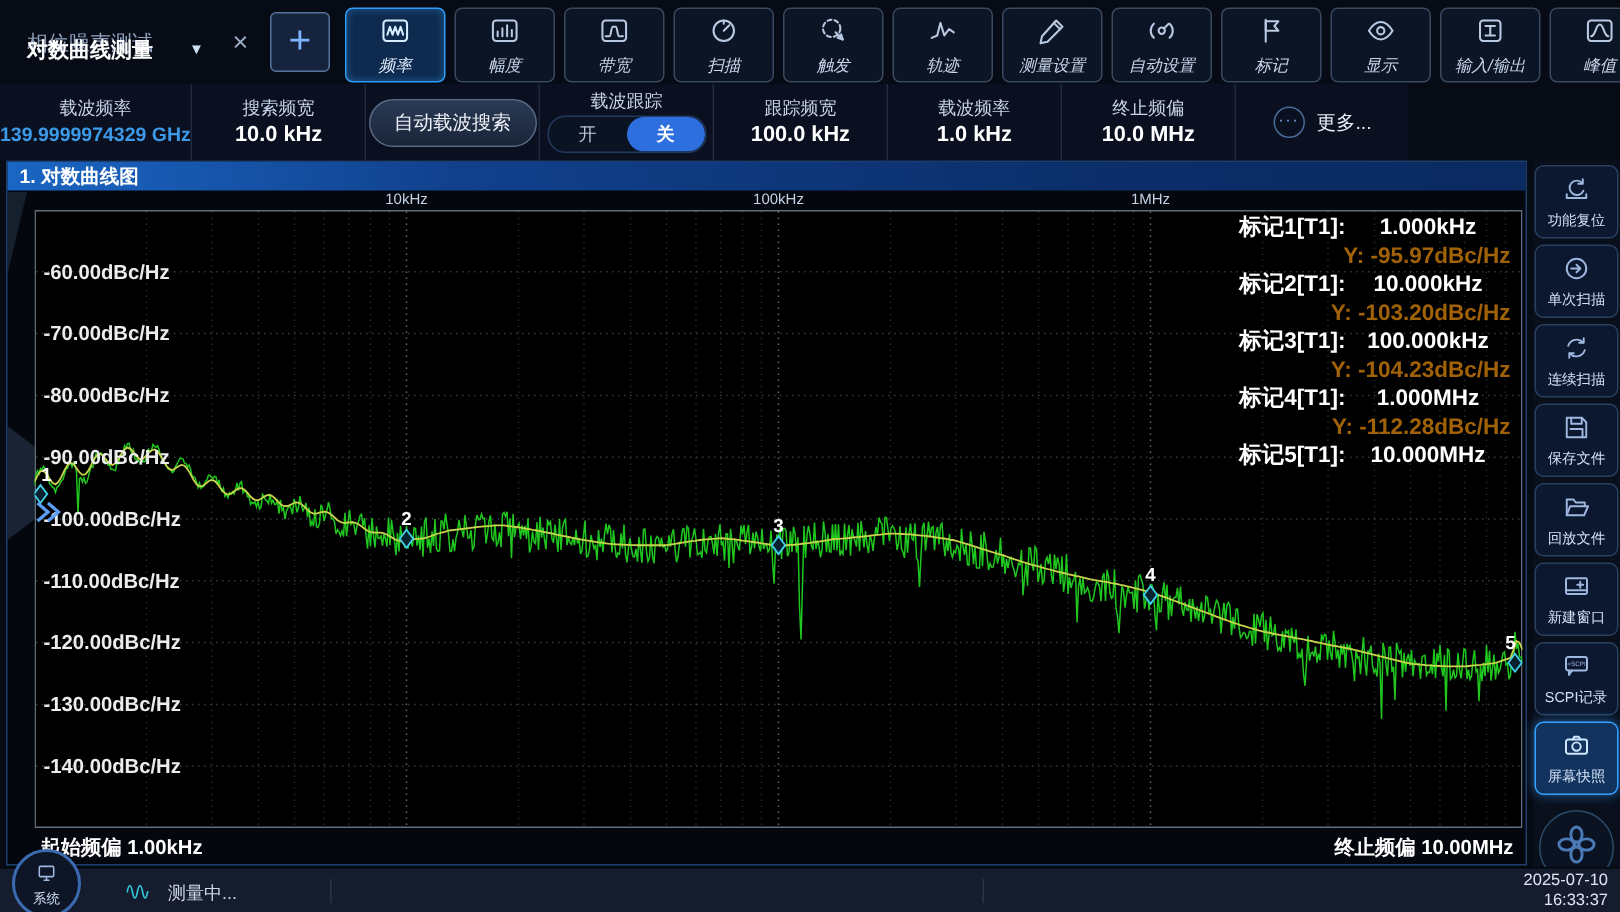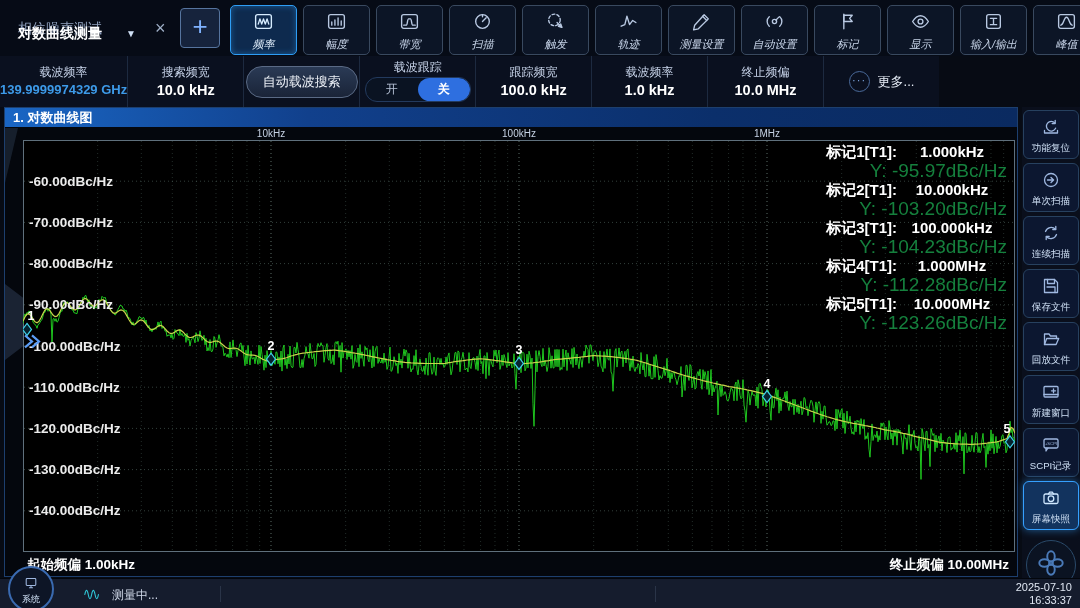--- a/index.html
+++ b/index.html
@@ -49,21 +49,21 @@
   #xlabels span{position:absolute;top:0;transform:translateX(-50%);font-size:10px;color:#c6d2e4;line-height:13px;}
   #plot{position:absolute;left:18px;top:32px;}
   #diag-top{position:absolute;left:0;top:20px;width:13px;height:55px;background:rgba(150,195,255,.13);
             clip-path:polygon(0 0,100% 0,0 100%);}
   #wedge{position:absolute;left:0;top:176px;width:22px;height:76px;background:rgba(140,185,255,.16);
          clip-path:polygon(0 0,100% 22%,100% 78%,0 100%);}
   #readout{position:absolute;right:10px;top:34px;text-align:right;}
   .ro-line{display:flex;justify-content:flex-end;font-size:15px;font-weight:bold;color:#fff;
            line-height:19px;text-shadow:0 0 3px #000,0 0 3px #000;}
   .ro-v{min-width:110px;text-align:center;}
-  .ro-y{font-size:19px;font-weight:normal;color:#15803d;line-height:19px;text-align:right;text-shadow:0 0 3px #000;}
+  .ro-y{font-size:15px;font-weight:bold;color:#a16207;line-height:19px;text-align:right;text-shadow:0 0 3px #000;}
   #plot-bottom{position:absolute;left:18px;right:4px;top:444px;height:26px;display:flex;align-items:center;
                justify-content:space-between;font-size:13.5px;font-weight:bold;color:#fff;padding:0 4px;}
 
   
   #sidebar{position:absolute;left:1022px;top:107px;width:58px;height:471px;background:#0a0f1c;
            display:flex;flex-direction:column;align-items:center;padding-top:3px;box-sizing:border-box;gap:4px;}
   .side-btn{width:54px;height:47px;border:1px solid #27415f;border-radius:6px;background:#0c1730;
             display:flex;flex-direction:column;align-items:center;justify-content:center;gap:1px;color:#9fb8e0;flex:0 0 auto;}
   .side-btn .sb-label{font-size:10px;color:#cfe0f5;line-height:11px;white-space:nowrap;transform:scale(.96);}
   .side-btn.active{border:1px solid #35a0ff;background:#12335e;box-shadow:0 0 8px rgba(53,160,255,.55);color:#cfe8ff;}
@@ -316,21 +316,20 @@
         <div class="ro-y">Y: -104.23dBc/Hz</div>
         <div class="ro-line">
           <span class="ro-l">标记4[T1]:</span>
           <span class="ro-v">1.000MHz</span>
         </div>
         <div class="ro-y">Y: -112.28dBc/Hz</div>
         <div class="ro-line">
           <span class="ro-l">标记5[T1]:</span>
           <span class="ro-v">10.000MHz</span>
         </div>
-        <div class="ro-y">Y: -123.26dBc/Hz</div>
       </div>
     <div id="plot-bottom">
       <span>起始频偏 1.00kHz</span>
       <span>终止频偏 10.00MHz</span>
     </div>
   </div>
 
   <div id="sidebar">
       <div class="side-btn">
         <span><svg width="20" height="20" viewBox="0 0 20 20" fill="none" stroke="currentColor" stroke-width="1.3" stroke-linecap="round" stroke-linejoin="round">

